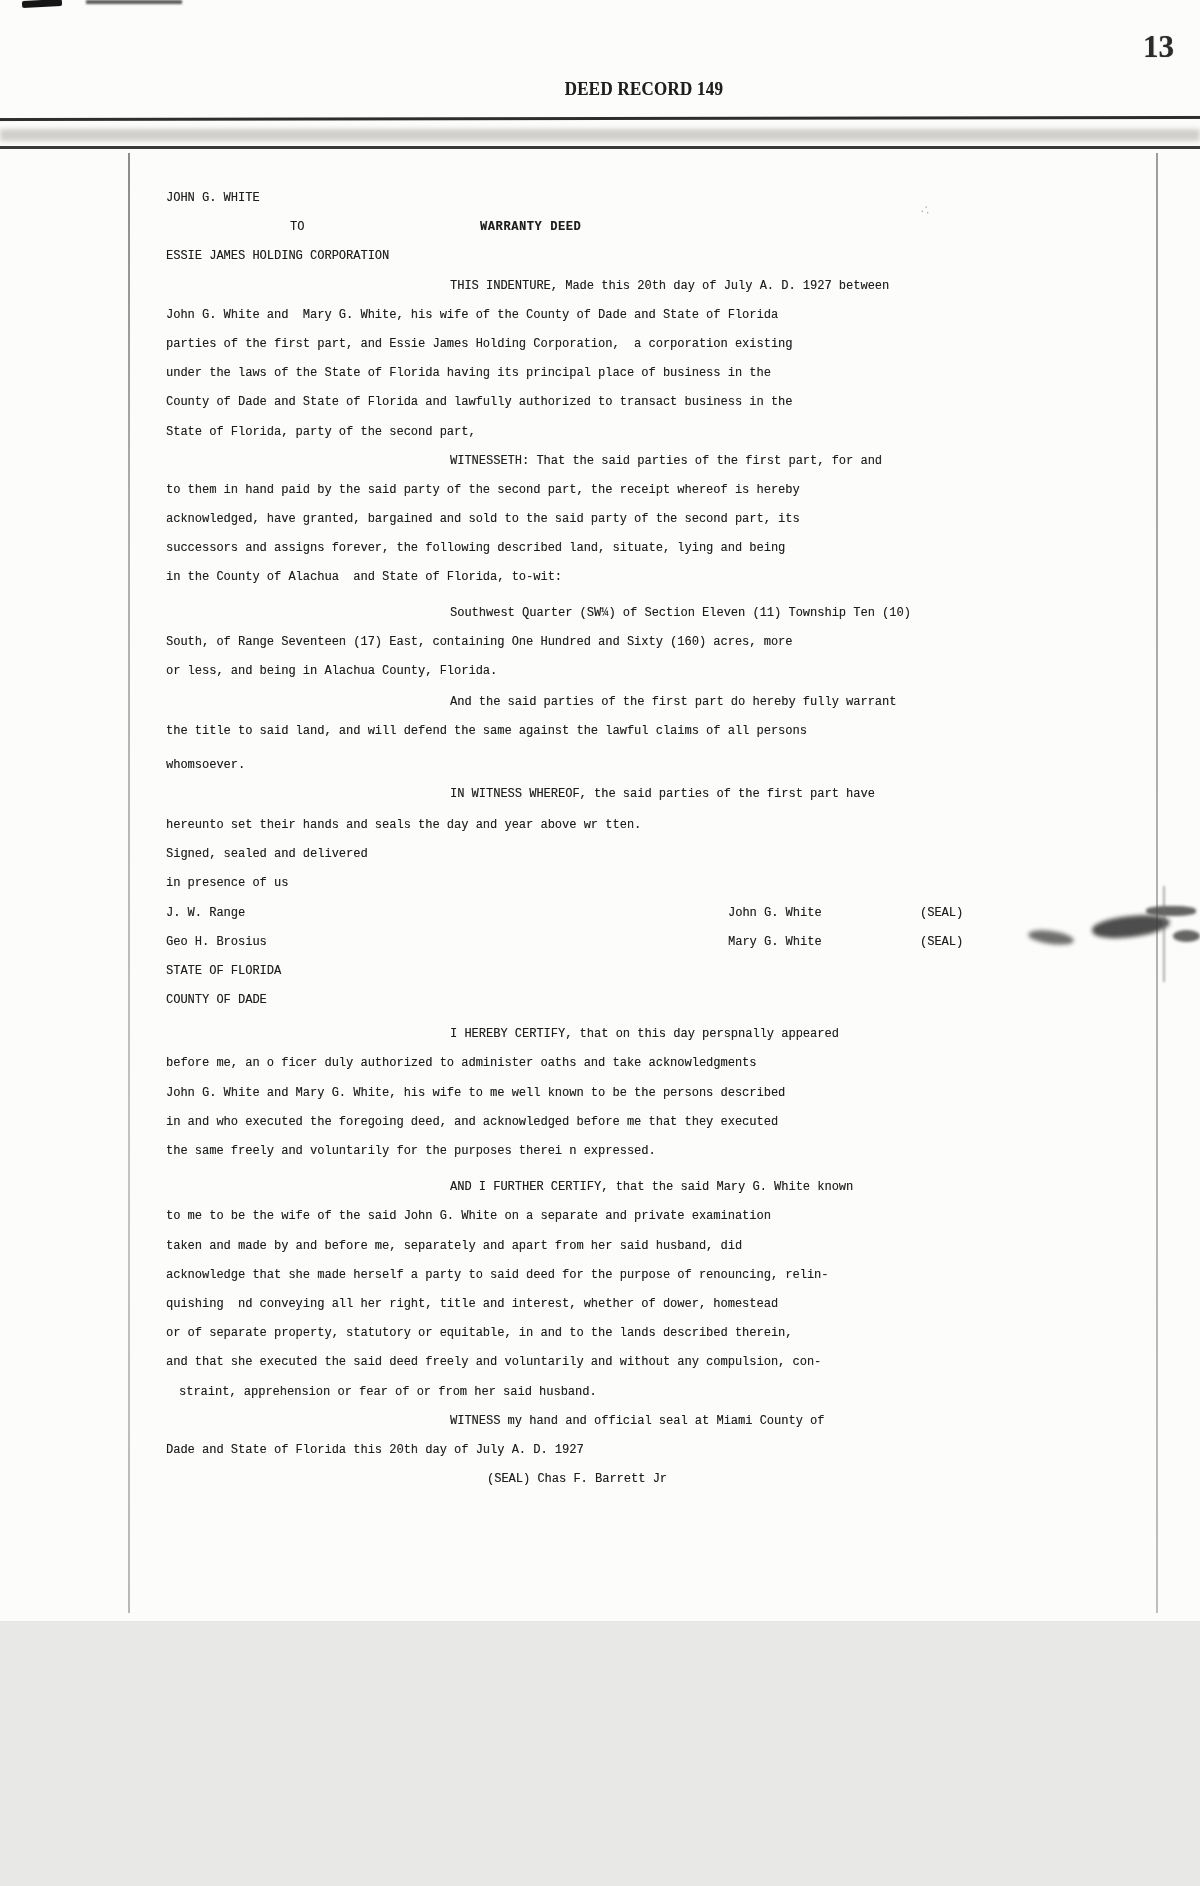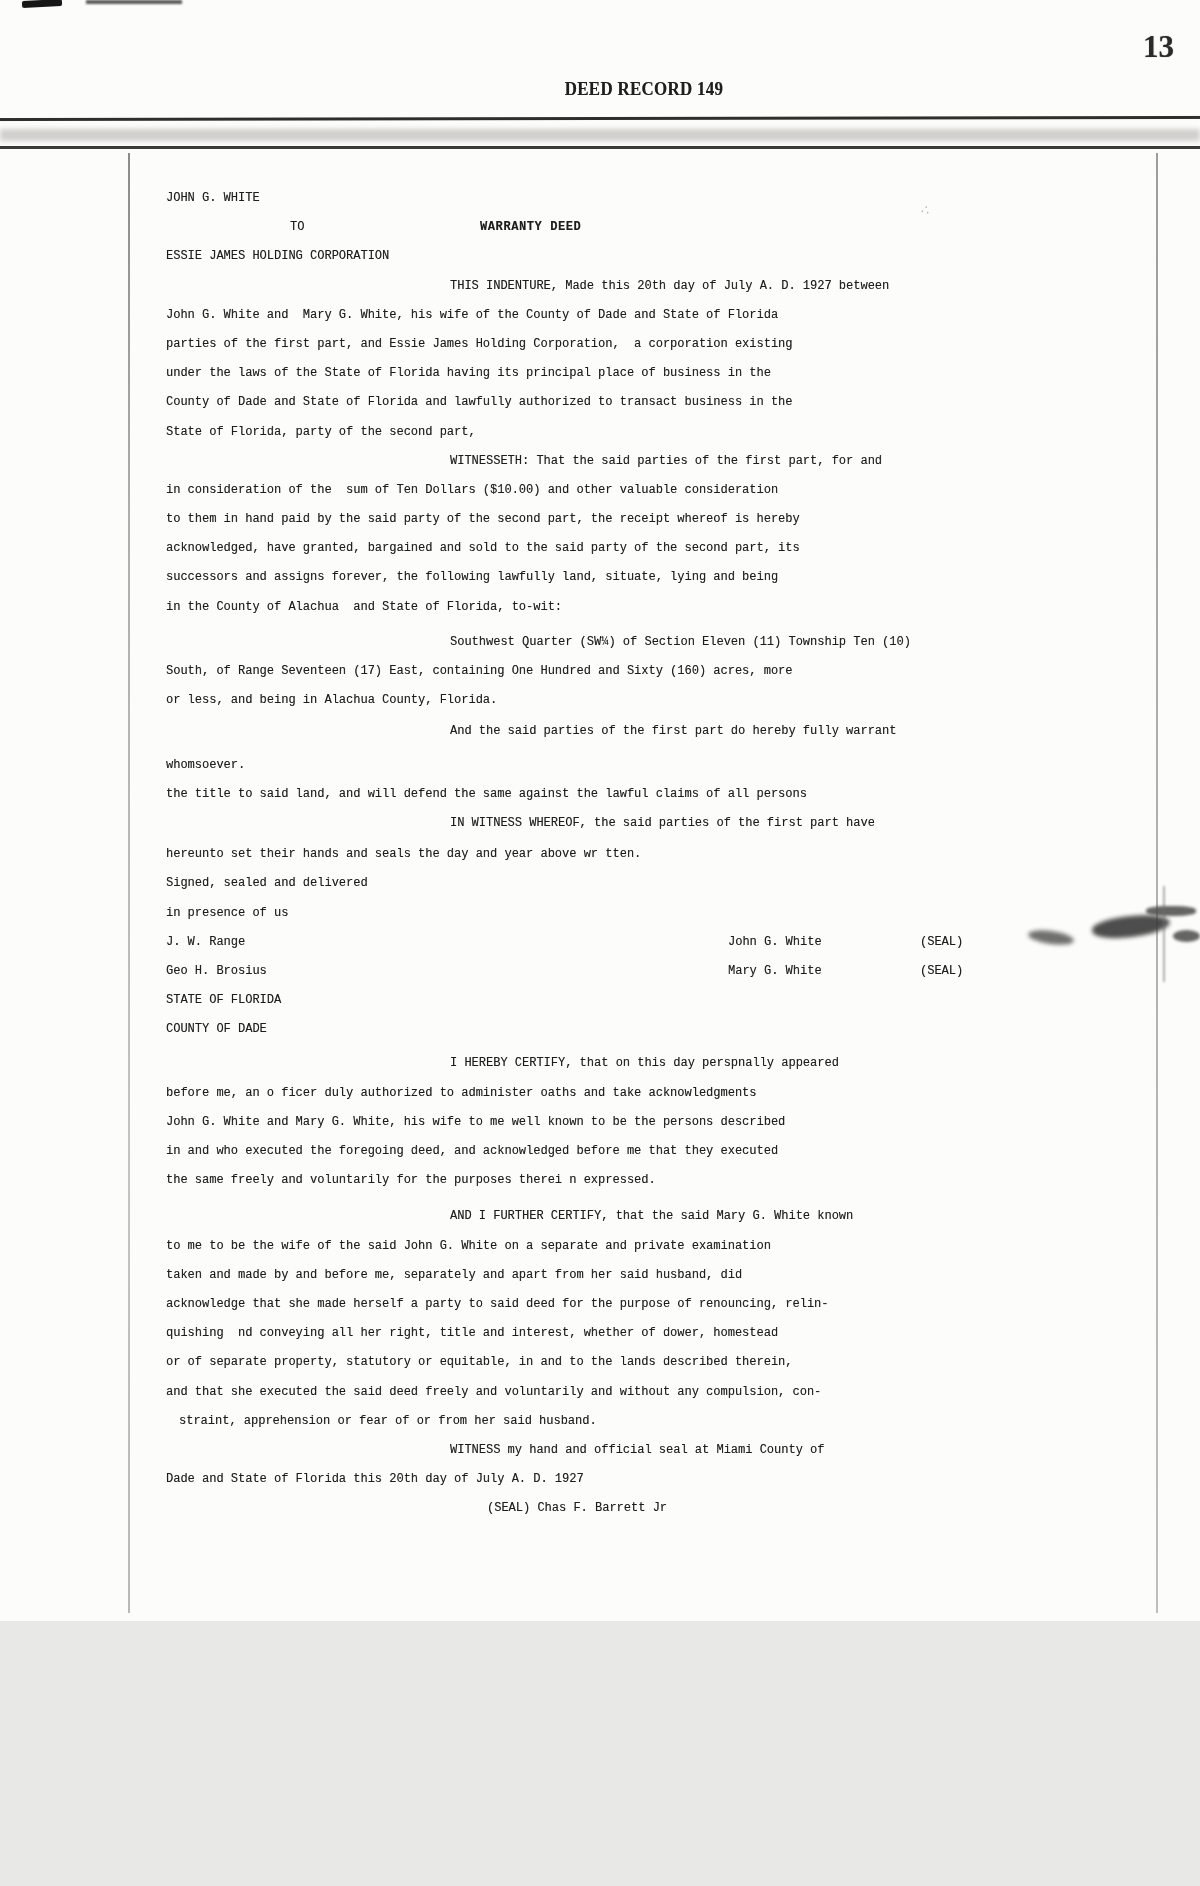--- a/index.html
+++ b/index.html
@@ -105,31 +105,30 @@
     <div class="ln"><span class="t-to">TO</span><span class="t-instr">WARRANTY DEED</span></div>
     <div class="ln">ESSIE JAMES HOLDING CORPORATION</div>
 
     <div class="ln ind">THIS INDENTURE, Made this 20th day of July A. D. 1927 between</div>
     <div class="ln">John G. White and  Mary G. White, his wife of the County of Dade and State of Florida</div>
     <div class="ln">parties of the first part, and Essie James Holding Corporation,  a corporation existing</div>
     <div class="ln">under the laws of the State of Florida having its principal place of business in the</div>
     <div class="ln">County of Dade and State of Florida and lawfully authorized to transact business in the</div>
     <div class="ln">State of Florida, party of the second part,</div>
     <div class="ln ind">WITNESSETH: That the said parties of the first part, for and</div>
-    <div class="ln">in consideration of the  sum of Ten Dollars ($10.00) and other valuable consideration</div>
     <div class="ln">to them in hand paid by the said party of the second part, the receipt whereof is hereby</div>
     <div class="ln">acknowledged, have granted, bargained and sold to the said party of the second part, its</div>
-    <div class="ln">successors and assigns forever, the following lawfully land, situate, lying and being</div>
+    <div class="ln">successors and assigns forever, the following described land, situate, lying and being</div>
     <div class="ln">in the County of Alachua  and State of Florida, to-wit:</div>
     <div class="ln ind g6">Southwest Quarter (SW¼) of Section Eleven (11) Township Ten (10)</div>
     <div class="ln">South, of Range Seventeen (17) East, containing One Hundred and Sixty (160) acres, more</div>
     <div class="ln">or less, and being in Alachua County, Florida.</div>
     <div class="ln ind g2">And the said parties of the first part do hereby fully warrant</div>
+    <div class="ln">the title to said land, and will defend the same against the lawful claims of all persons</div>
     <div class="ln g4">whomsoever.</div>
-    <div class="ln">the title to said land, and will defend the same against the lawful claims of all persons</div>
     <div class="ln ind">IN WITNESS WHEREOF, the said parties of the first part have</div>
     <div class="ln g2">hereunto set their hands and seals the day and year above wr tten.</div>
     <div class="ln">Signed, sealed and delivered</div>
     <div class="ln">in presence of us</div>
 
     <div class="ln"><span>J. W. Range</span><span class="sig-signer">John G. White</span><span class="sig-seal">(SEAL)</span></div>
     <div class="ln"><span>Geo H. Brosius</span><span class="sig-signer">Mary G. White</span><span class="sig-seal">(SEAL)</span></div>
 
     <div class="ln">STATE OF FLORIDA</div>
     <div class="ln">COUNTY OF DADE</div>

